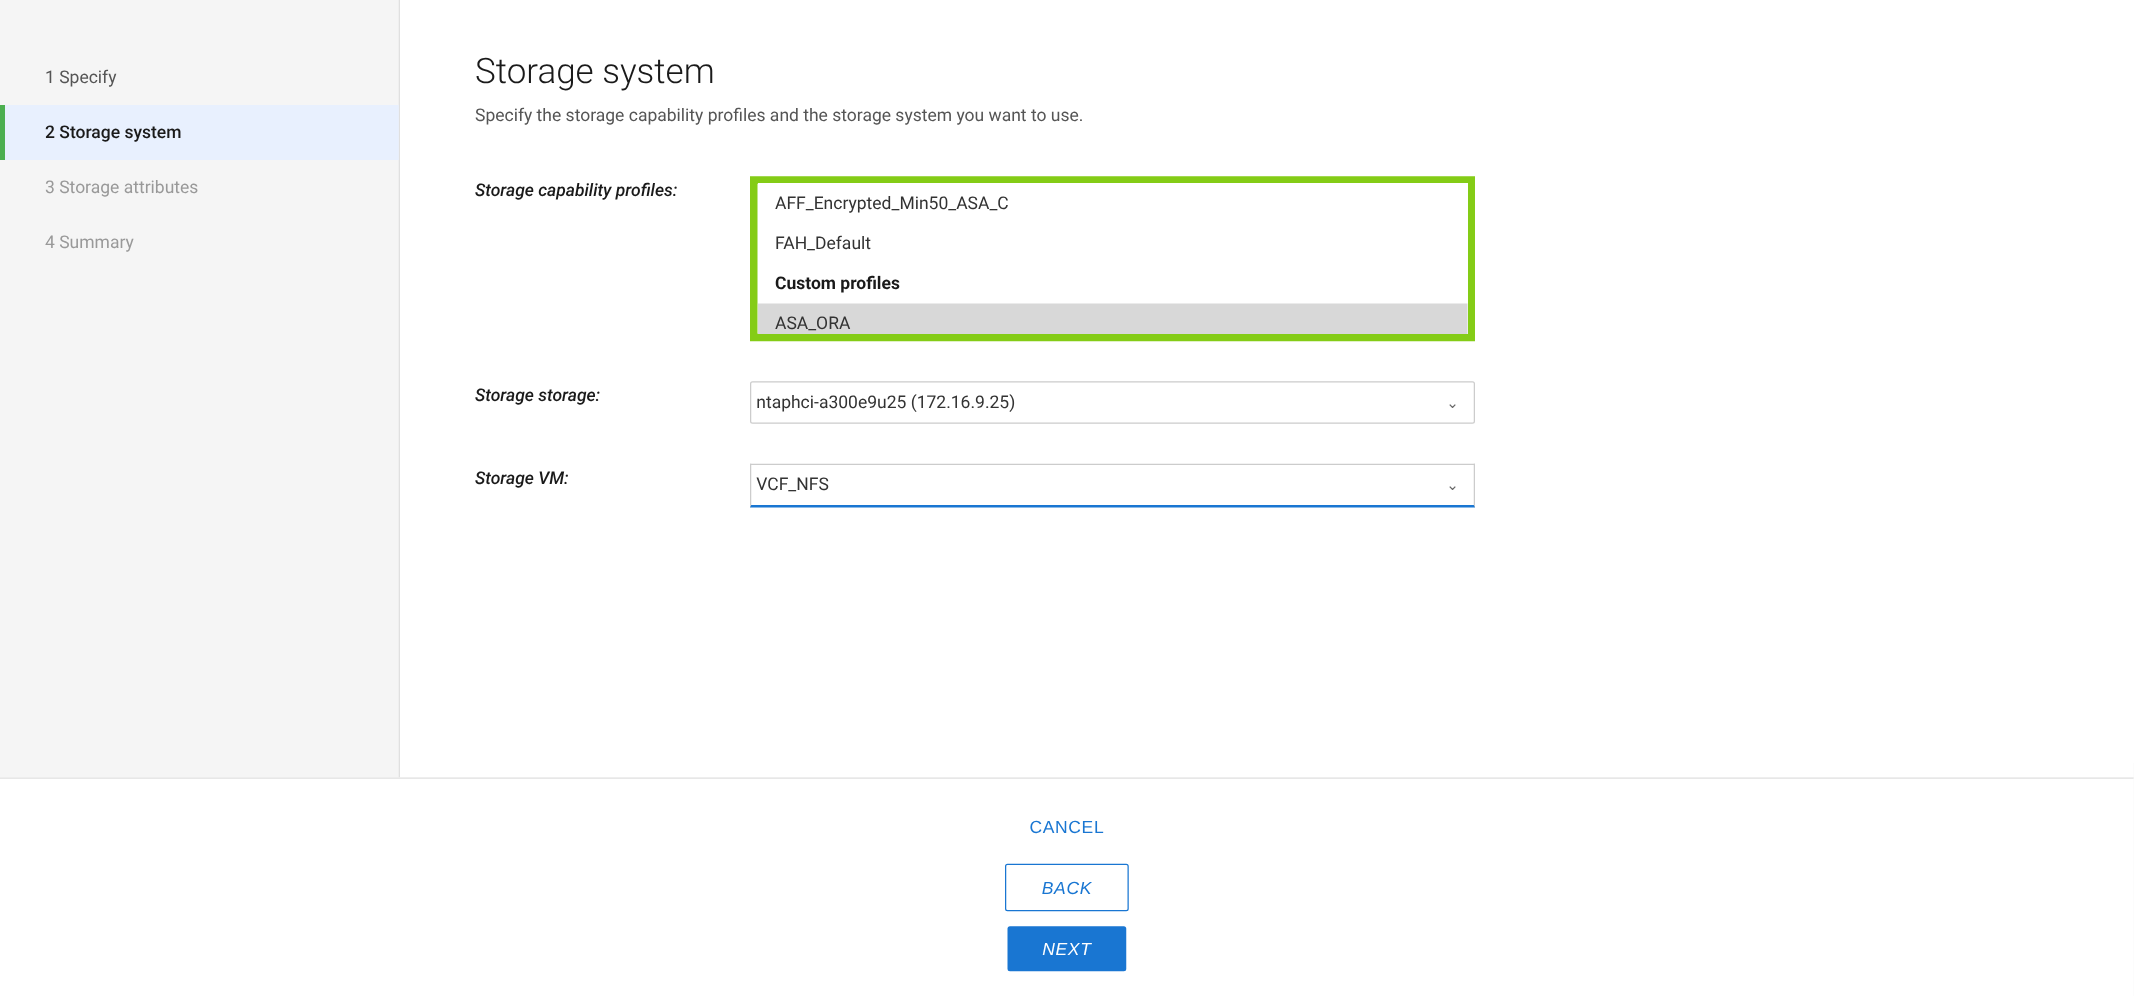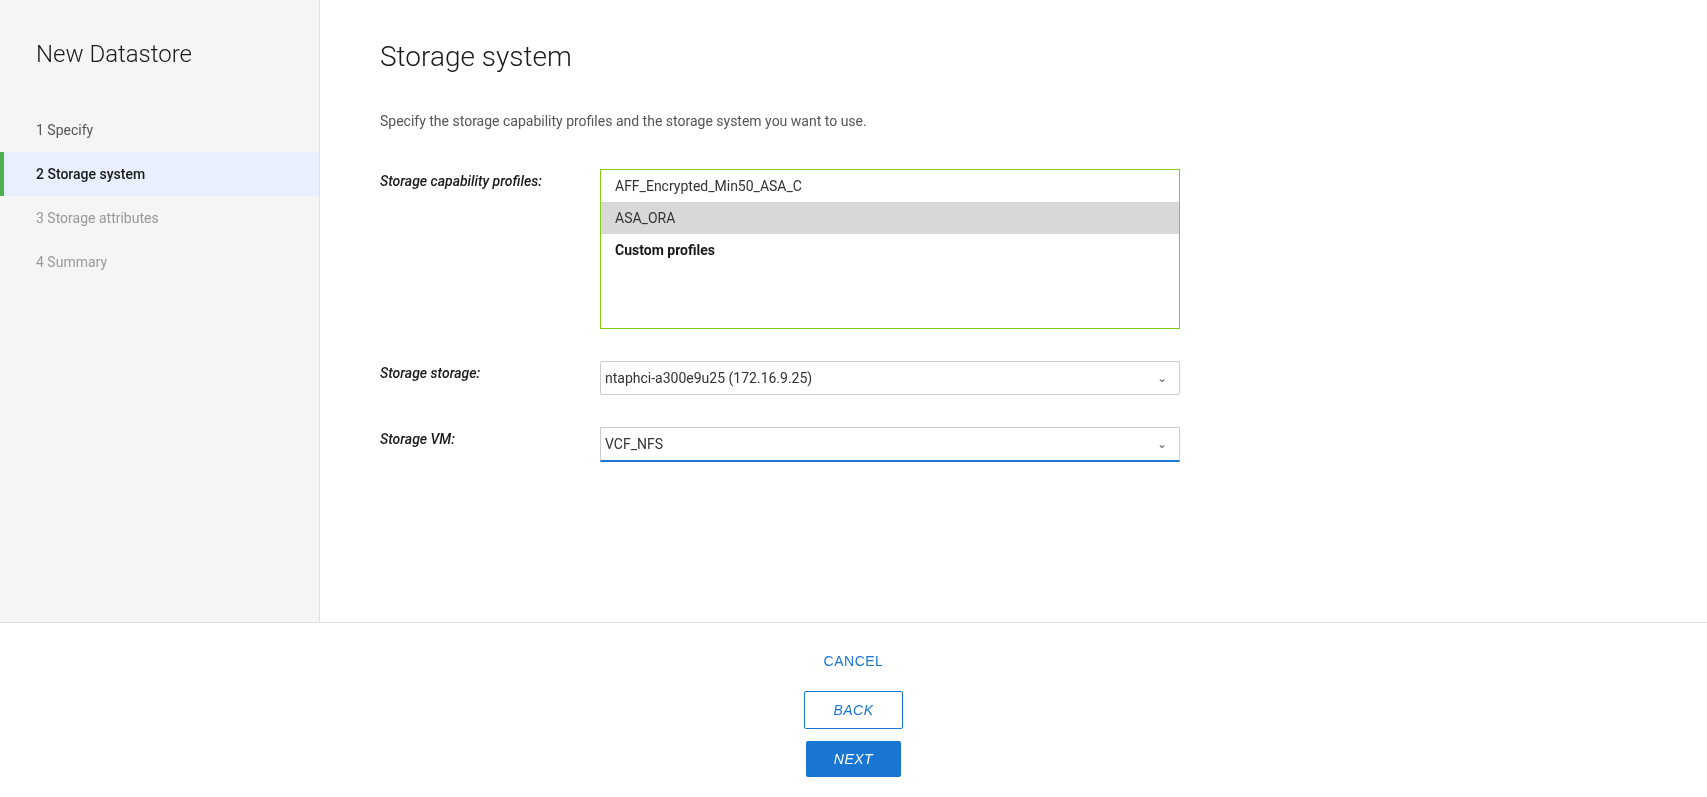--- a/index.html
+++ b/index.html
@@ -69,21 +69,20 @@
     .main-title {
       font-size: 28px;
       font-weight: 300;
       color: #1a1a1a;
       margin-bottom: 12px;
     }
     .main-subtitle {
       font-size: 14px;
       color: #555;
       margin-bottom: 40px;
-      margin-top: 28px;
     }
 
     
     .form-section {
       flex: 1;
     }
     .form-row {
       display: flex;
       align-items: flex-start;
       margin-bottom: 32px;
@@ -97,23 +96,23 @@
       flex-shrink: 0;
       font-style: italic;
     }
     .form-control {
       flex: 1;
       max-width: 580px;
     }
 
     
     .listbox {
-      border: 1px solid #84cc16;
-      background: #fff;
-      height: 160px;
+      border: 6px solid #84cc16;
+      background: #fff;
+      height: 132px;
       overflow-y: auto;
       position: relative;
     }
     .listbox-item {
       padding: 8px 14px;
       cursor: pointer;
       font-size: 14px;
       color: #333;
     }
     .listbox-item.selected {
@@ -201,21 +200,20 @@
       flex: 1;
     }
   </style>
 </head>
 <body>
 
 <div class="page-wrapper">
   <div class="page-content">
 
     <aside class="sidebar">
-      <h1 class="sidebar-title">New Datastore</h1>
       <ul class="sidebar-steps">
         <li class="sidebar-step completed">
           <span>1</span>&nbsp;<span>Specify</span>
         </li>
         <li class="sidebar-step active">
           <span>2</span>&nbsp;<span>Storage system</span>
         </li>
         <li class="sidebar-step">
           <span>3</span>&nbsp;<span>Storage attributes</span>
         </li>
@@ -229,22 +227,23 @@
       <h2 class="main-title">Storage system</h2>
       <p class="main-subtitle">Specify the storage capability profiles and the storage system you want to use.</p>
 
       <div class="form-section">
 
         <div class="form-row">
           <label class="form-label">Storage capability profiles:</label>
           <div class="form-control">
             <div class="listbox">
               <div class="listbox-item">AFF_Encrypted_Min50_ASA_C</div>
+              <div class="listbox-item">FAH_Default</div>
+              <div class="listbox-item group-header">Custom profiles</div>
               <div class="listbox-item selected">ASA_ORA</div>
-              <div class="listbox-item group-header">Custom profiles</div>
             </div>
           </div>
         </div>
 
         <div class="form-row">
           <label class="form-label">Storage storage:</label>
           <div class="form-control">
             <div class="dropdown">
               <span>ntaphci-a300e9u25 (172.16.9.25)</span>
               <span class="dropdown-chevron">⌄</span>

